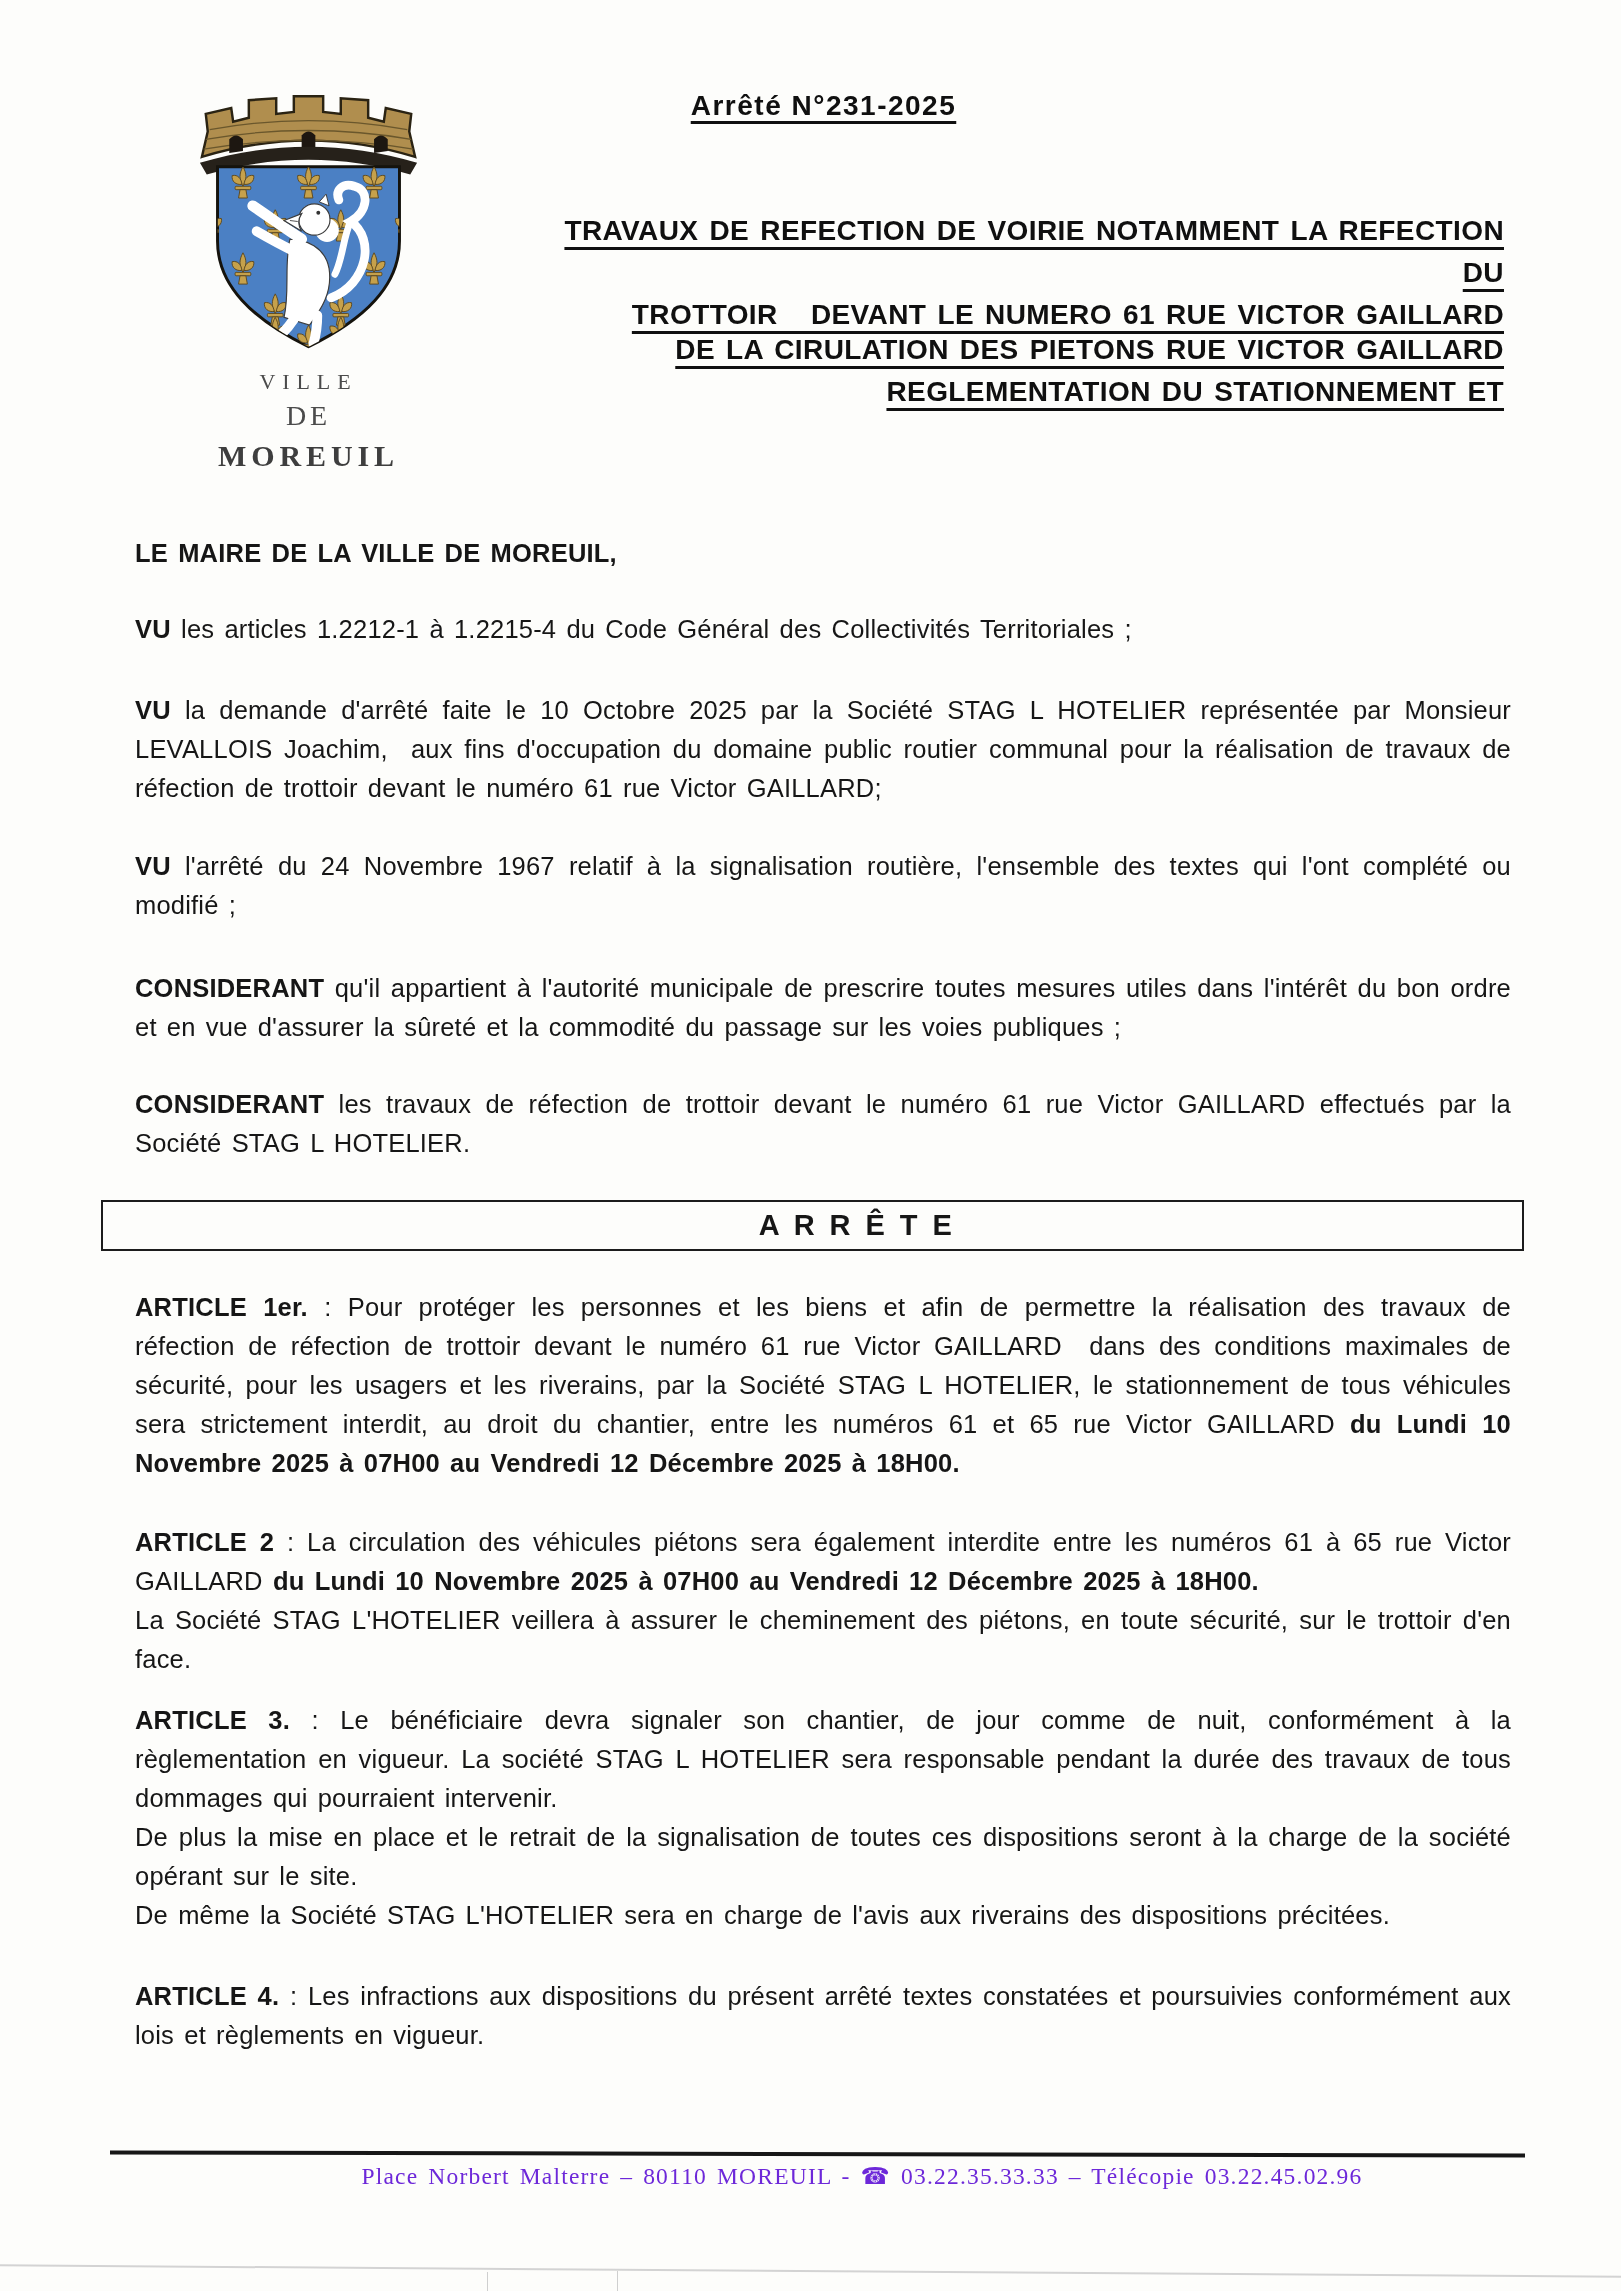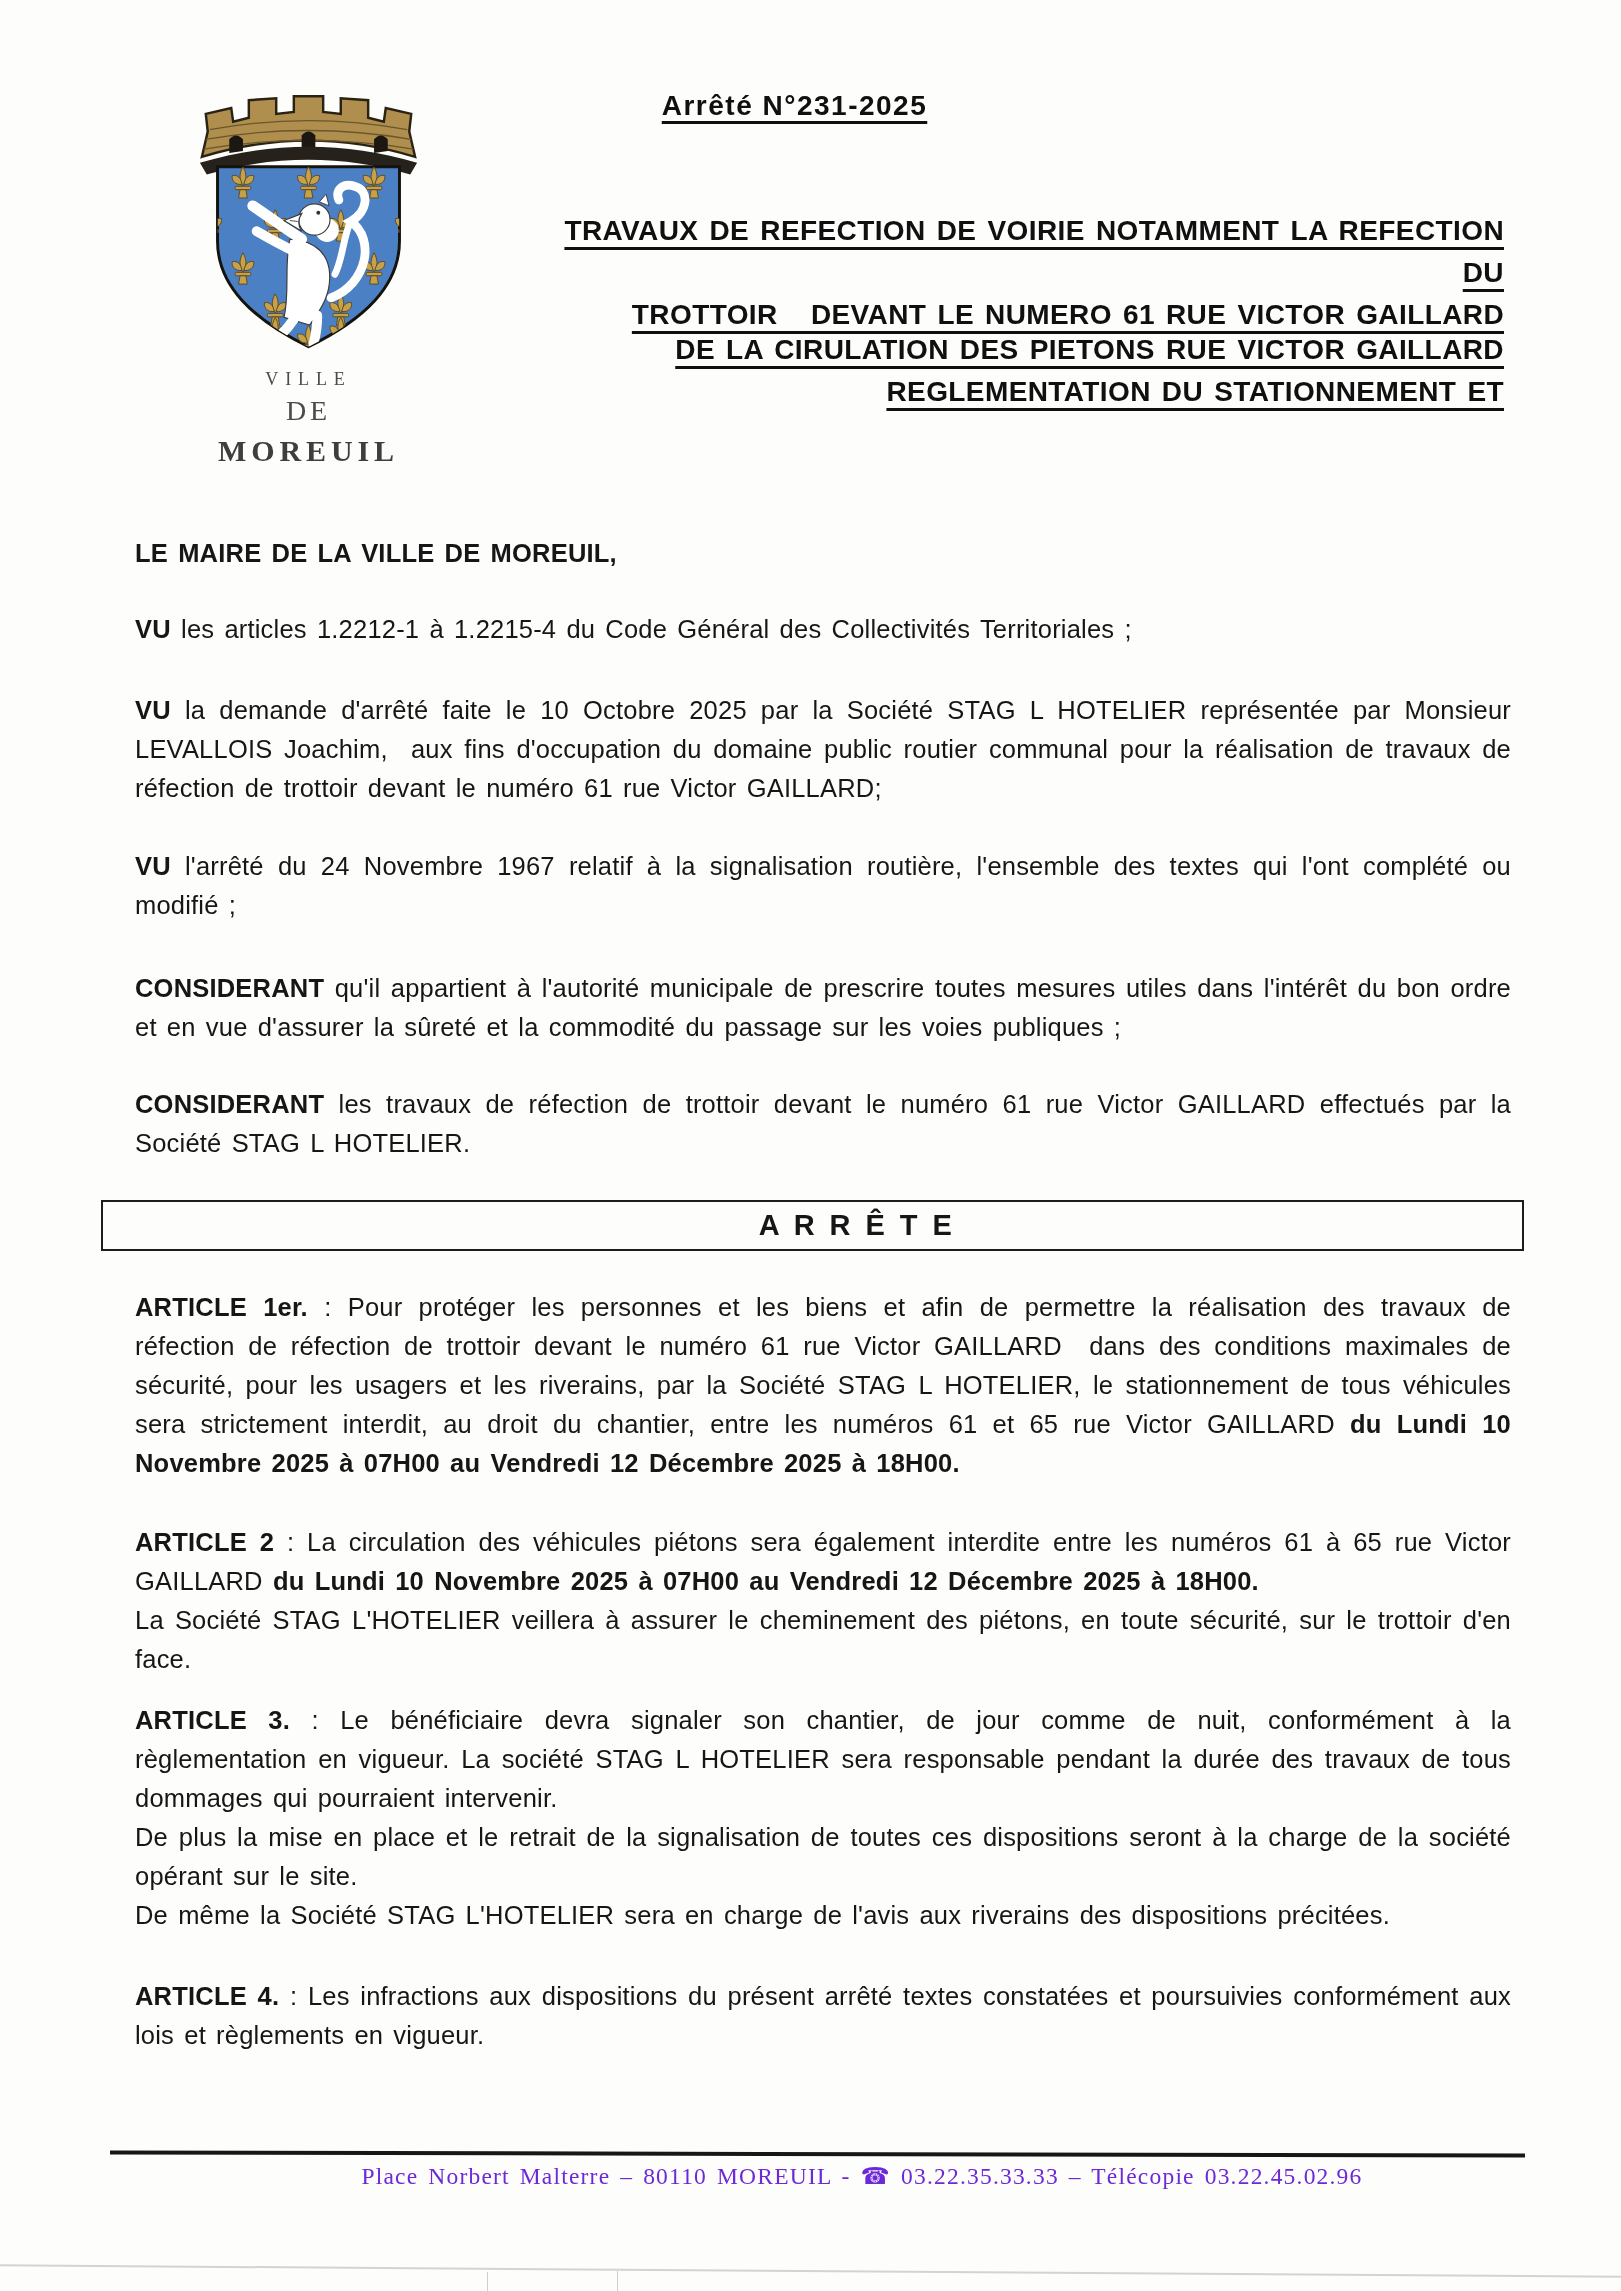--- a/index.html
+++ b/index.html
@@ -3,25 +3,25 @@
 <meta charset="utf-8">
 <style>
   html,body{margin:0;padding:0;background:#e9e9e9;}
   .page{position:relative;width:1621px;height:2292px;margin:0 auto;background:#fdfdfb;
         font-family:"Liberation Sans",sans-serif;color:#1b1b1b;overflow:hidden;}
 
   
   .coa{position:absolute;left:196px;top:92px;width:225px;height:257px;}
   .citybox{position:absolute;left:181px;top:369px;width:255px;text-align:center;
            font-family:"Liberation Serif",serif;color:#4b4b4b;}
-  .citybox .l1{font-size:18px;letter-spacing:6.9px;}
+  .citybox .l1{font-size:22px;letter-spacing:6.9px;}
   .citybox .l2{font-size:28px;letter-spacing:3.9px;margin-top:5px;}
   .citybox .l3{font-size:30px;font-weight:bold;letter-spacing:4.9px;margin-top:6.9px;color:#3e3e3e;}
 
-  .doc-title{position:absolute;left:520px;top:90px;width:549px;text-align:center;
+  .doc-title{position:absolute;left:549px;top:90px;width:549px;text-align:center;
              font-weight:bold;font-size:28px;letter-spacing:1.5px;color:#101010;
              text-decoration:underline;text-underline-offset:5.9px;text-decoration-thickness:2.9px;}
   .subject{position:absolute;left:534px;width:970px;text-align:right;font-weight:bold;
            font-size:28px;line-height:42px;letter-spacing:0.4px;word-spacing:2.9px;color:#101010;}
   #subject1{top:210px;}
   #subject2{top:329px;}
   .uline{text-decoration:underline;text-underline-offset:6.9px;text-decoration-thickness:2.9px;}
 
   
   .content{position:absolute;left:135px;top:0;width:1376px;font-size:25.5px;line-height:39px;

